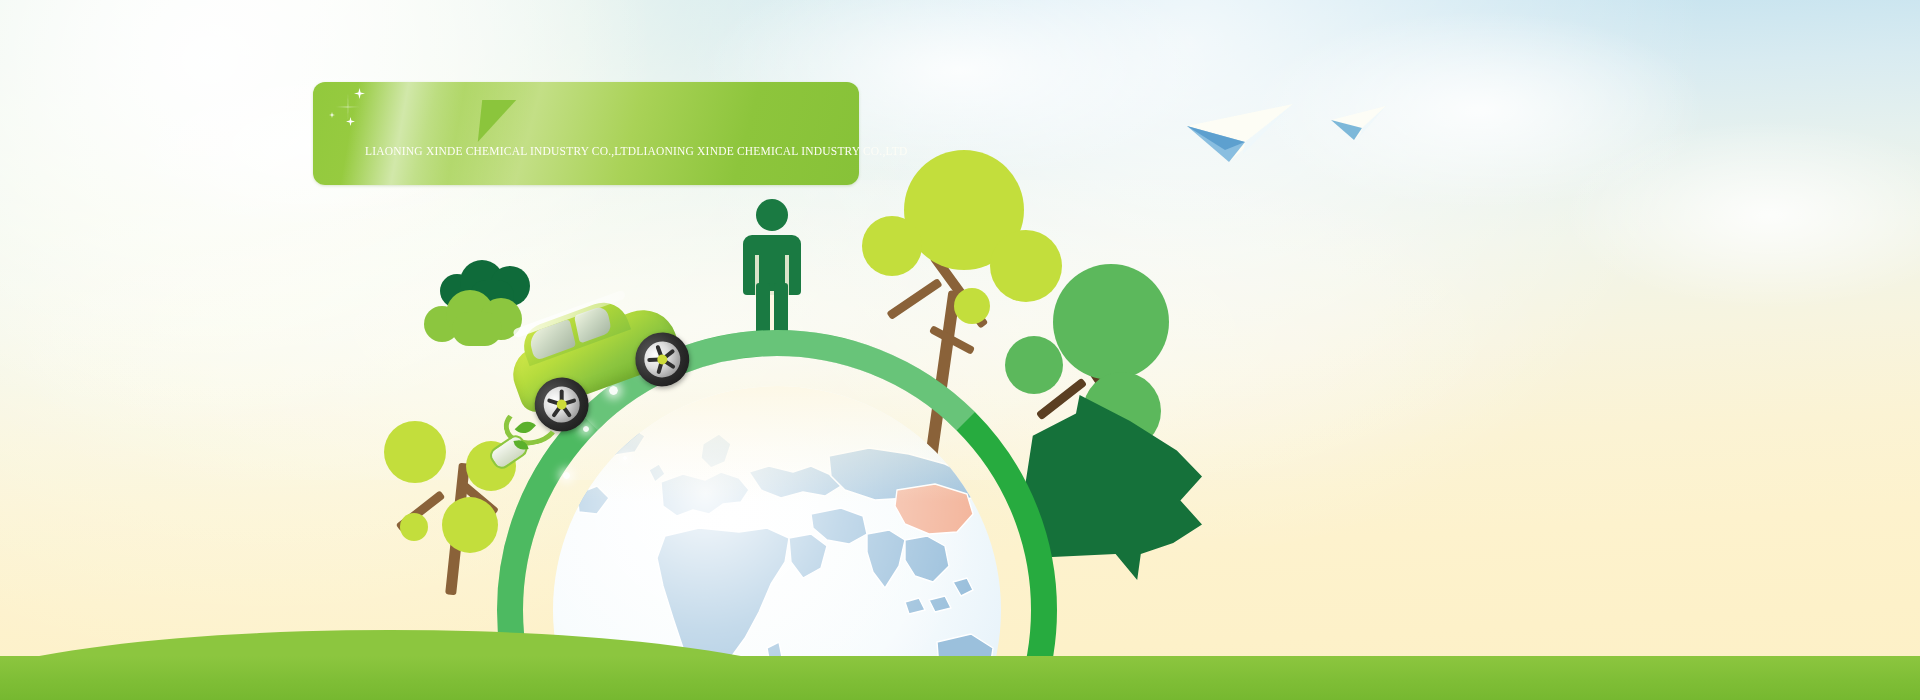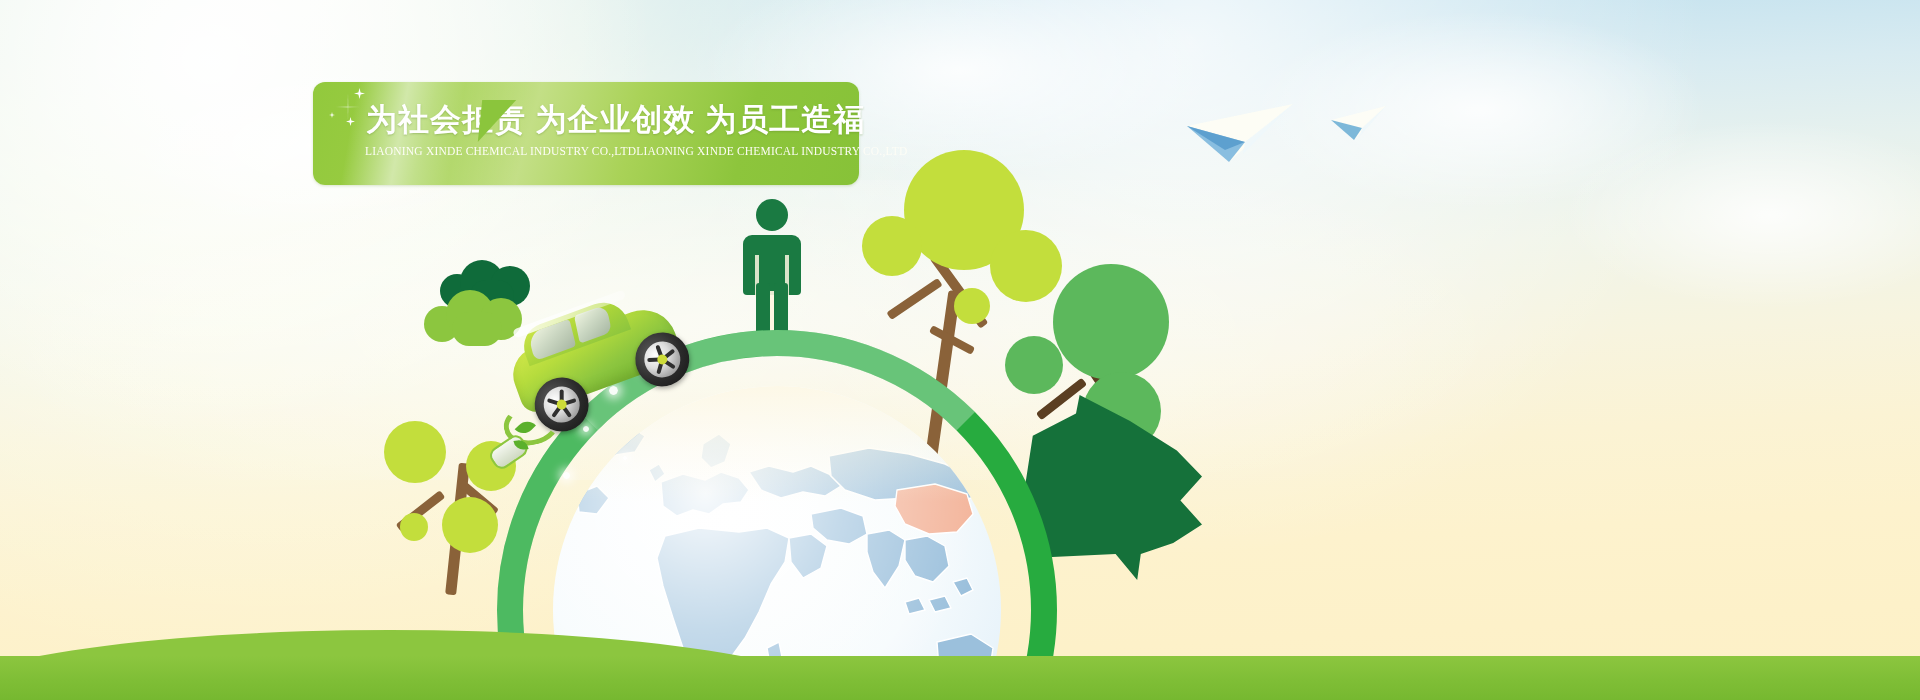--- a/index.html
+++ b/index.html
@@ -266,21 +266,20 @@
     <div class="banner-sheen"></div>
 
     <div class="sparkle" style="left:22px;top:10px;width:26px;height:30px;">
       <i class="v"></i>
         <i class="h"></i>
     </div>
     <div class="star4" style="left:41px;top:6px;width:11px;height:11px;"></div>
     <div class="star4" style="left:33px;top:35px;width:9px;height:9px;"></div>
     <div class="star4" style="left:16px;top:30px;width:6px;height:6px;"></div>
 
-    <div class="headline">为社会担责  为企业创效  为员工造福</div>
     <div class="subline">LIAONING XINDE  CHEMICAL INDUSTRY CO.,LTDLIAONING XINDE  CHEMICAL INDUSTRY CO.,LTD</div>
   </div>
   <div class="banner-tail"></div>
 
   <div class="bush" style="left:440px;top:260px;width:92px;height:52px;">
     <span style="left:0;top:14px;width:34px;height:34px;background:#0f6b3a;"></span>
     <span style="left:20px;top:0;width:44px;height:44px;background:#0f6b3a;"></span>
     <span style="left:50px;top:6px;width:40px;height:40px;background:#0f6b3a;"></span>
     <span style="left:30px;top:20px;width:44px;height:32px;background:#0f6b3a;border-radius:18px;"></span>
   </div>

